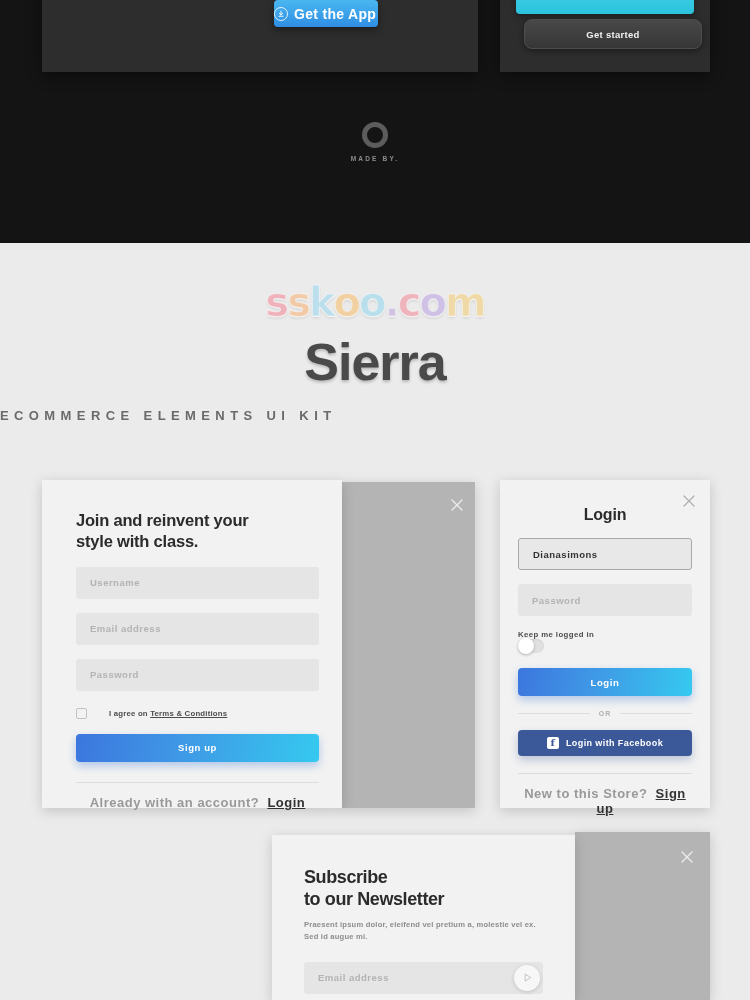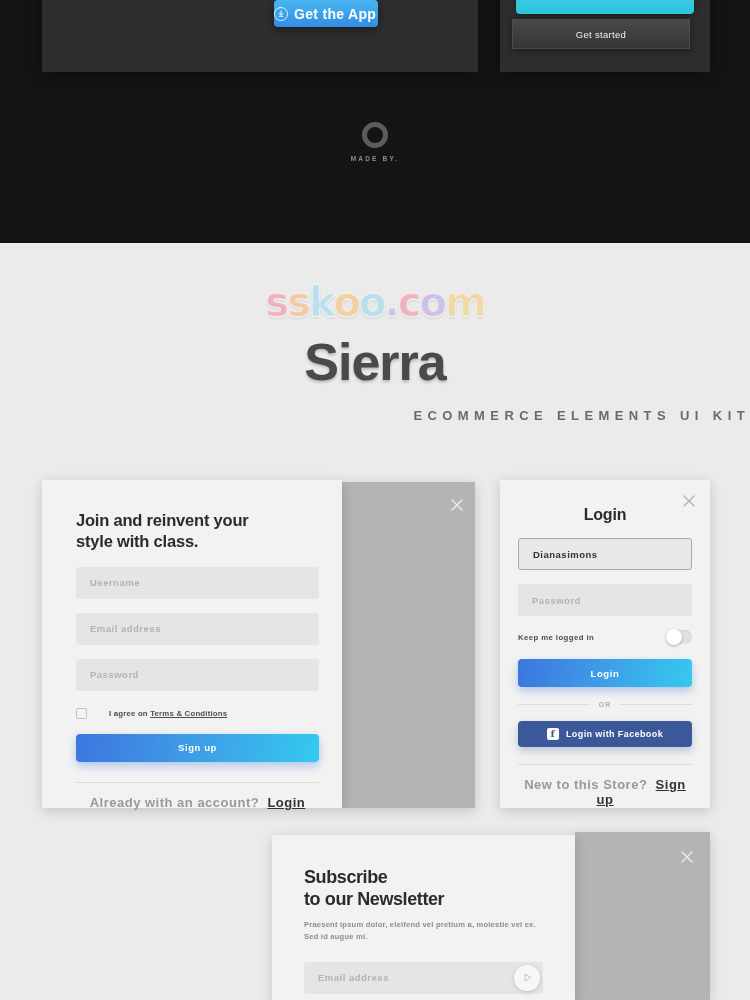--- a/index.html
+++ b/index.html
@@ -44,24 +44,24 @@
     flex: none;
   }
   .dl-circle svg { display: block; }
   .cyan-btn {
     position: absolute; left: 16px; top: 32px; width: 178px; height: 22px;
     background: linear-gradient(180deg, #3ecde4 0%, #2cc3dd 100%);
     border-radius: 4px; border: none;
     box-shadow: 0 2px 6px rgba(0,0,0,0.35);
   }
   .dark-btn {
-    position: absolute; left: 12px; top: 59px; width: 178px; height: 30px;
+    position: absolute; left: 24px; top: 59px; width: 178px; height: 30px;
     background: linear-gradient(180deg, #484848 0%, #363636 100%);
-    border-radius: 0;
-    color: #f2f2f2; font-size: 9.5px; font-weight: normal; letter-spacing: 0.3px;
+    border-radius: 8px;
+    color: #f2f2f2; font-size: 9.5px; font-weight: bold; letter-spacing: 0.3px;
     border: 1px solid #4d4d4d; cursor: pointer;
     box-shadow: 0 2px 6px rgba(0,0,0,0.4);
   }
   .made-by-wrap {
     position: absolute; left: 0; top: 122px; width: 750px;
     display: flex; flex-direction: column; align-items: center;
   }
   .ring-logo {
     width: 26px; height: 26px; border-radius: 50%;
     border: 5px solid #5c5c5c;
@@ -86,21 +86,21 @@
     text-shadow: 0 1px 0 rgba(255,255,255,0.8), 0 2px 3px rgba(0,0,0,0.18);
     -webkit-text-stroke: 1.2px rgba(255,255,255,0.55);
   }
   .kit-title {
     text-align: center; margin-top: 6px;
     font-size: 52px; font-weight: bold; color: #4a4a4a;
     letter-spacing: -1px;
     text-shadow: 0 2px 3px rgba(0,0,0,0.22);
   }
   .kit-subtitle {
-    text-align: right; margin-top: 16px;
+    text-align: left; margin-top: 16px;
     font-size: 13px; font-weight: bold; color: #6a6a6a;
     letter-spacing: 5.4px;
   }
 
   
   .card { background: #f2f2f2; box-shadow: 0 3px 12px rgba(0,0,0,0.17); }
   .img-placeholder { background: #b4b4b4; position: relative; }
   .close-x {
     position: absolute; width: 14px; height: 14px; cursor: pointer;
     opacity: 0.75;
@@ -160,22 +160,23 @@
   
   .login-card {
     position: absolute; left: 500px; top: 480px; width: 210px; height: 328px;
     padding: 26px 18px 0 18px;
   }
   .login-title {
     text-align: center; font-size: 16px; font-weight: bold;
     color: #2b2b2b; letter-spacing: -0.2px;
   }
   .keep-row {
-    display: flex; align-items: center; justify-content: space-between;
+    display: flex; justify-content: space-between;
     margin-top: 14px;
+    flex-direction: column;
   }
   .keep-label {
     font-size: 7.8px; font-weight: bold; color: #4d4d4d; letter-spacing: 0.4px;
   }
   .toggle {
     width: 26px; height: 14px; border-radius: 7px;
     background: #e0e0e0; position: relative; cursor: pointer;
     box-shadow: inset 0 1px 2px rgba(0,0,0,0.08);
   }
   .toggle .knob {

